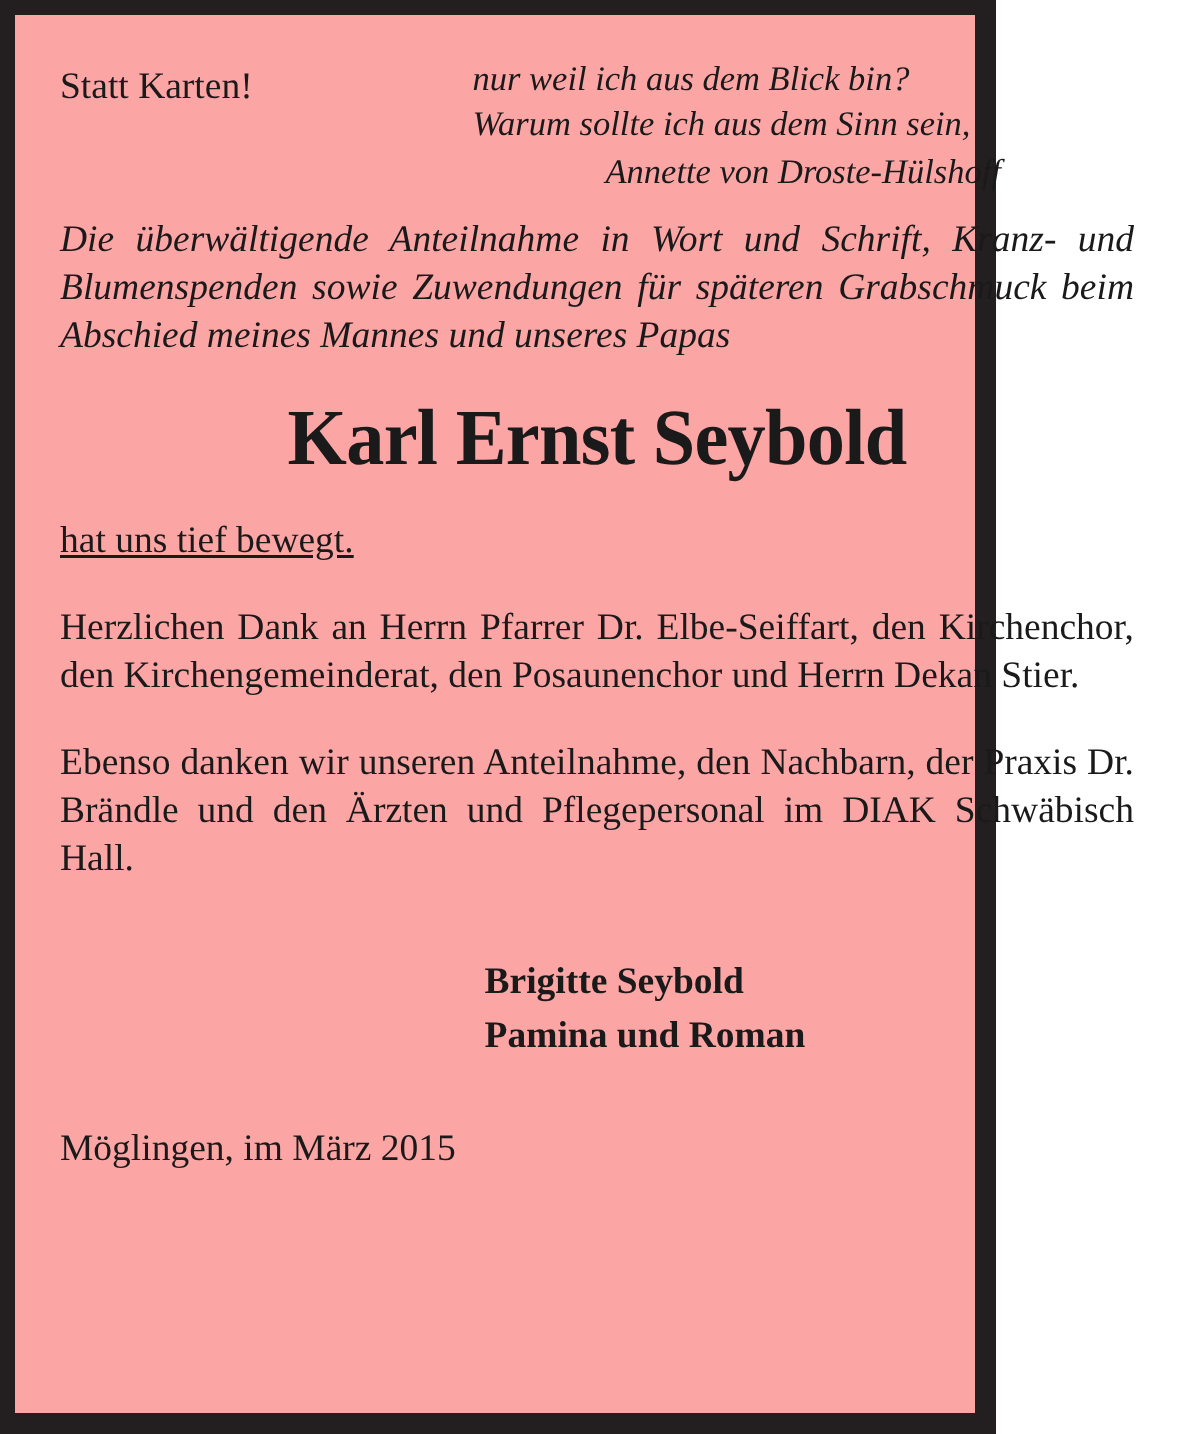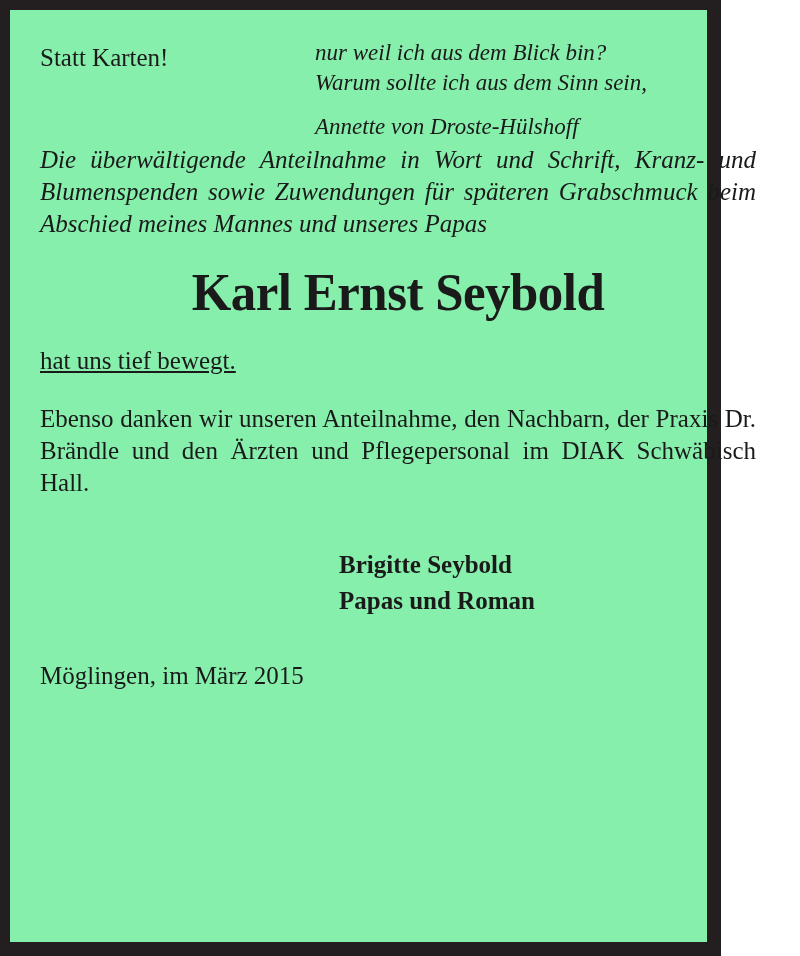--- a/index.html
+++ b/index.html
@@ -10,23 +10,23 @@
   body {
     width: 800px;
     height: 956px;
     font-family: "Liberation Serif", "DejaVu Serif", serif;
     color: #1a1a1a;
     overflow: hidden;
   }
 
   .notice-frame {
     box-sizing: border-box;
-    width: 721px;
+    width: 664px;
     height: 956px;
-    background: #86efac;
+    background: #fca5a5;
     border-top: 10px solid #231f20;
     border-left: 10px solid #231f20;
     border-right: 14px solid #231f20;
     border-bottom: 14px solid #231f20;
     position: relative;
   }
 
   .notice-inner {
     box-sizing: border-box;
     position: absolute;
@@ -58,23 +58,23 @@
     font-style: italic;
     font-size: 23px;
     line-height: 1.32;
   }
   .verse-line {
     display: block;
     white-space: nowrap;
   }
   .verse-attrib {
     display: block;
-    text-align: left;
+    text-align: center;
     white-space: nowrap;
-    margin-top: 13px;
+    margin-top: 1px;
   }
 
   
   .para {
     font-size: 25px;
     line-height: 1.28;
     text-align: justify;
     text-justify: inter-word;
     margin: 0 0 22px 0;
     hyphens: manual;
@@ -114,21 +114,20 @@
   .signature-block {
     margin-top: 48px;
     margin-left: 283px;
     font-weight: bold;
     font-size: 25px;
     line-height: 1.44;
   }
   .signature-line {
     display: block;
     white-space: nowrap;
-    margin-left: 16px;
   }
 
   
   .place-date {
     margin-top: 42px;
     font-size: 25px;
     line-height: 1.2;
     white-space: nowrap;
   }
 </style>
@@ -147,25 +146,26 @@
         <span class="verse-attrib">Annette von Droste-Hülshoff</span>
       </div>
     </div>
 
     <p class="para lead-para">Die überwältigende Anteilnahme in Wort und Schrift, Kranz- und Blumenspenden sowie Zuwendungen für späteren Grabschmuck beim Abschied meines Mannes und unseres Papas</p>
 
     <h1 class="name-heading">Karl Ernst Seybold</h1>
 
     <p class="para after-name">hat uns tief bewegt.</p>
 
+    <p class="para thanks-1">Herzlichen Dank an Herrn Pfarrer Dr. Elbe-Seiffart, den Kirchenchor, den Kirchengemeinderat, den Posaunenchor und Herrn Dekan Stier.</p>
 
     <p class="para thanks-2">Ebenso danken wir unseren Anteilnahme, den Nachbarn, der Praxis Dr. Brändle und den Ärzten und Pflegepersonal im DIAK Schwäbisch Hall.</p>
 
 
     <div class="signature-block">
       <span class="signature-line">Brigitte Seybold</span>
-      <span class="signature-line">Papas und Roman</span>
+      <span class="signature-line">Pamina und Roman</span>
     </div>
 
     <div class="place-date">Möglingen, im März 2015</div>
 
   </div>
 </div>
 
 </body></html>

